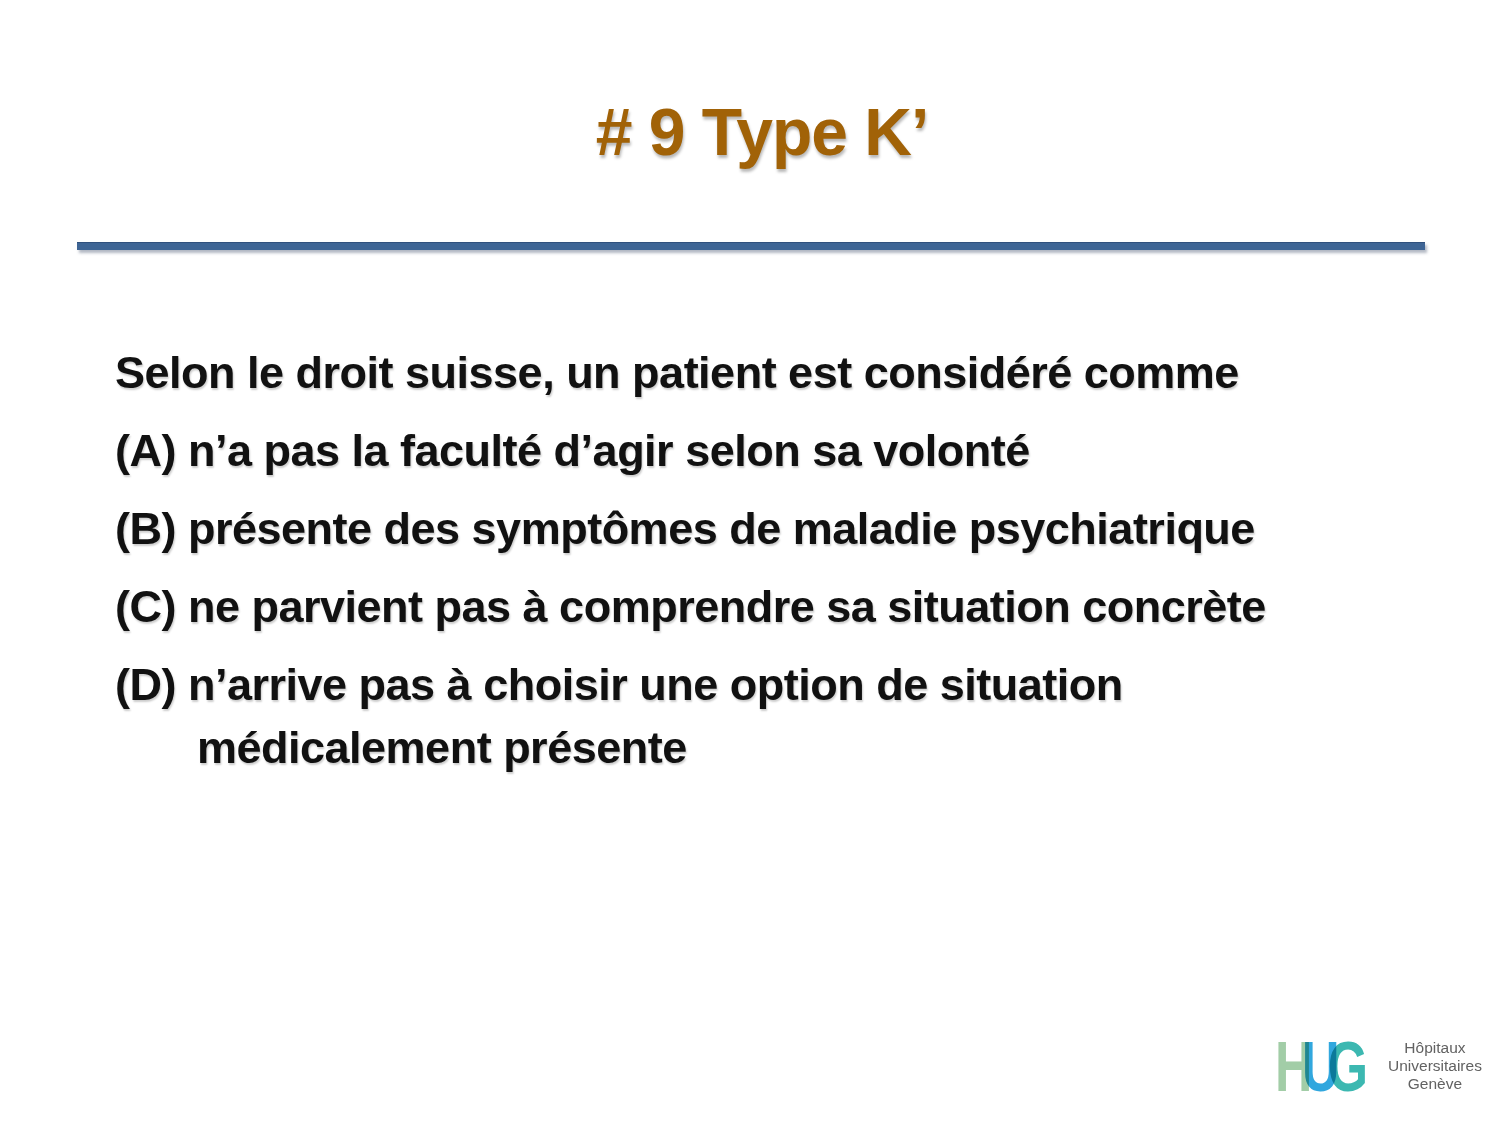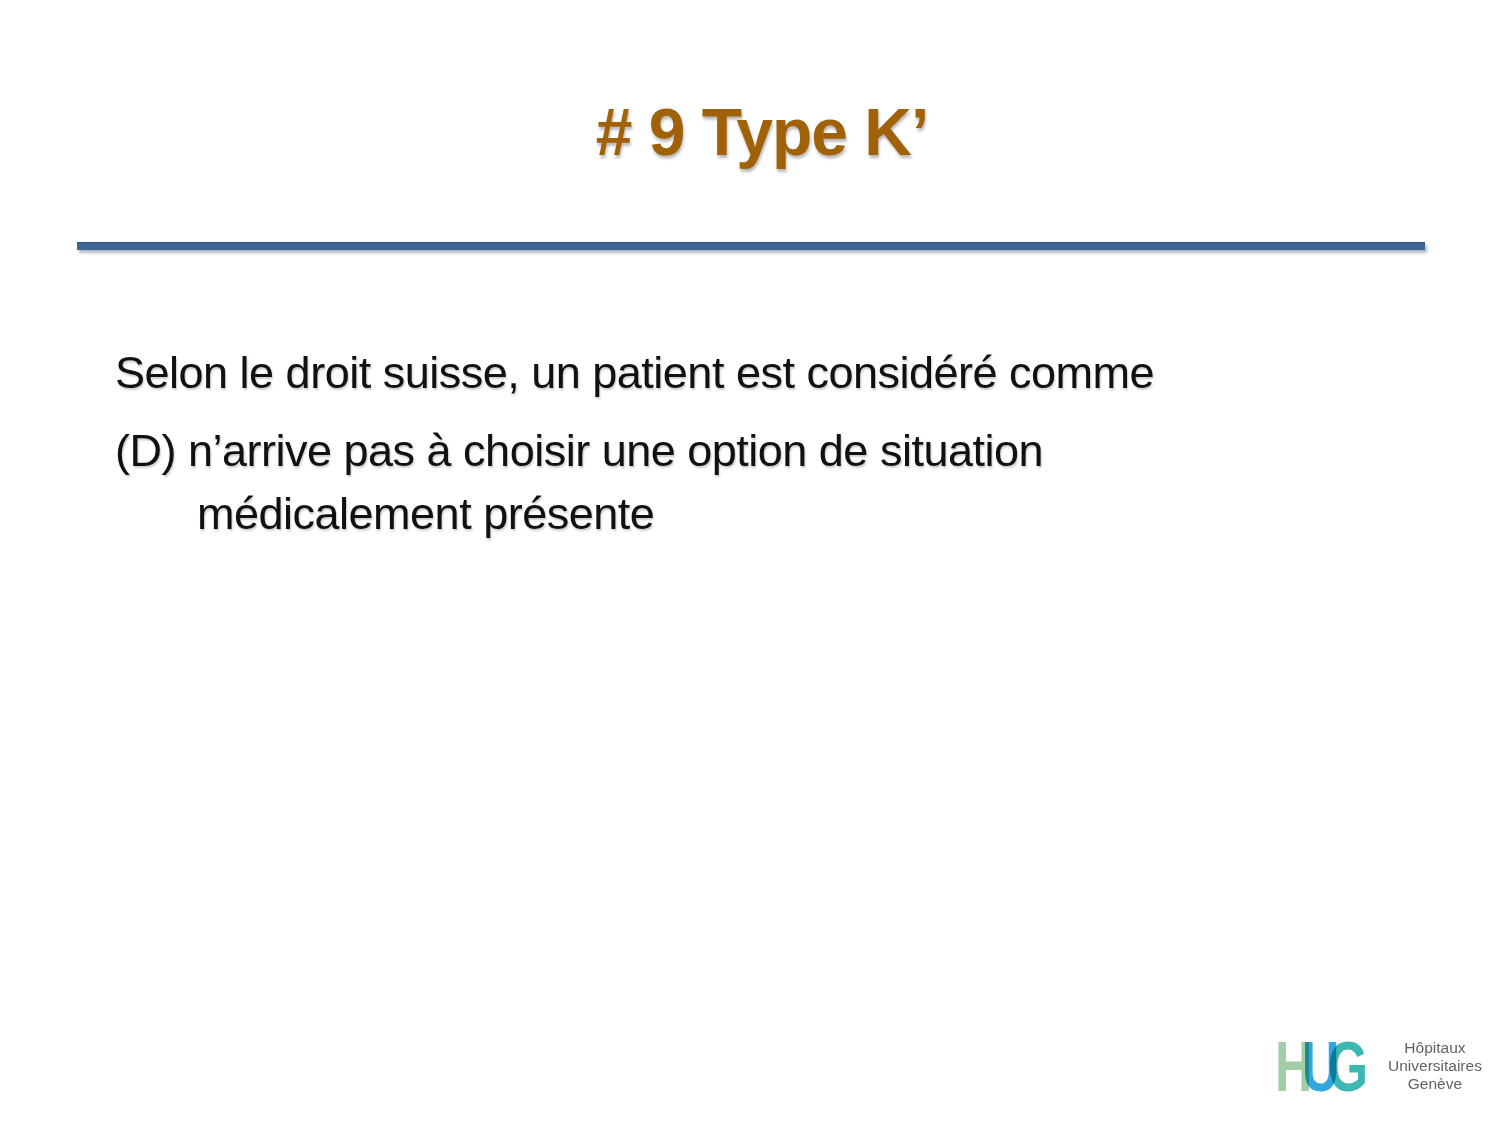--- a/index.html
+++ b/index.html
@@ -16,21 +16,21 @@
   .divider{
     position:absolute;left:77px;top:242px;width:1348px;height:7px;
     background:#3e6595;border-top:1px solid #30517e;
     box-shadow:2px 3px 3px rgba(115,125,145,0.55);
   }
   .question-body{
     position:absolute;left:115px;top:341px;width:1290px;
     font-size:45px;line-height:63px;color:#111111;
     letter-spacing:-0.5px;text-shadow:1px 2px 2px rgba(0,0,0,0.20);
   }
-  .para{margin:0;}
+  .para{margin:0;font-weight:bold;}
   .para + .para{margin-top:15px;}
   .cont-line{padding-left:82px;}
   .hug-logo{position:absolute;left:1275px;top:1032px;width:220px;height:80px;}
   .hug-letters{
     position:absolute;left:0;top:0;font-size:70px;line-height:70px;font-weight:700;
     transform:scaleX(0.74);transform-origin:left top;white-space:nowrap;
     letter-spacing:0;
   }
   .hug-letters span{display:inline-block;mix-blend-mode:multiply;}
   .hug-letter-u{margin-left:-14px;}
@@ -46,20 +46,23 @@
 <div class="slide">
 
   <div class="slide-title"># 9 Type K’</div>
 
   <div class="divider" style="background-color: rgb(62, 101, 149);"></div>
 
   <div class="question-body">
     <p class="para">
       <span style="display:block">Selon le droit suisse, un patient est considéré comme</span>
     </p>
+    <p class="para">(A) n’a pas la faculté d’agir selon sa volonté</p>
+    <p class="para">(B) présente des symptômes de maladie psychiatrique</p>
+    <p class="para">(C) ne parvient pas à comprendre sa situation concrète</p>
     <p class="para">
       <span style="display:block">(D) n’arrive pas à choisir une option de situation</span>
       <span style="display:block" class="cont-line">médicalement présente</span>
     </p>
   </div>
 
   <div class="hug-logo">
     <div class="hug-letters">
       <span class="hug-letter-h" style="color: rgb(162, 205, 167);">H</span><span class="hug-letter-u" style="color: rgb(49, 167, 222);">U</span><span class="hug-letter-g" style="color: rgb(60, 184, 177);">G</span>
     </div>

